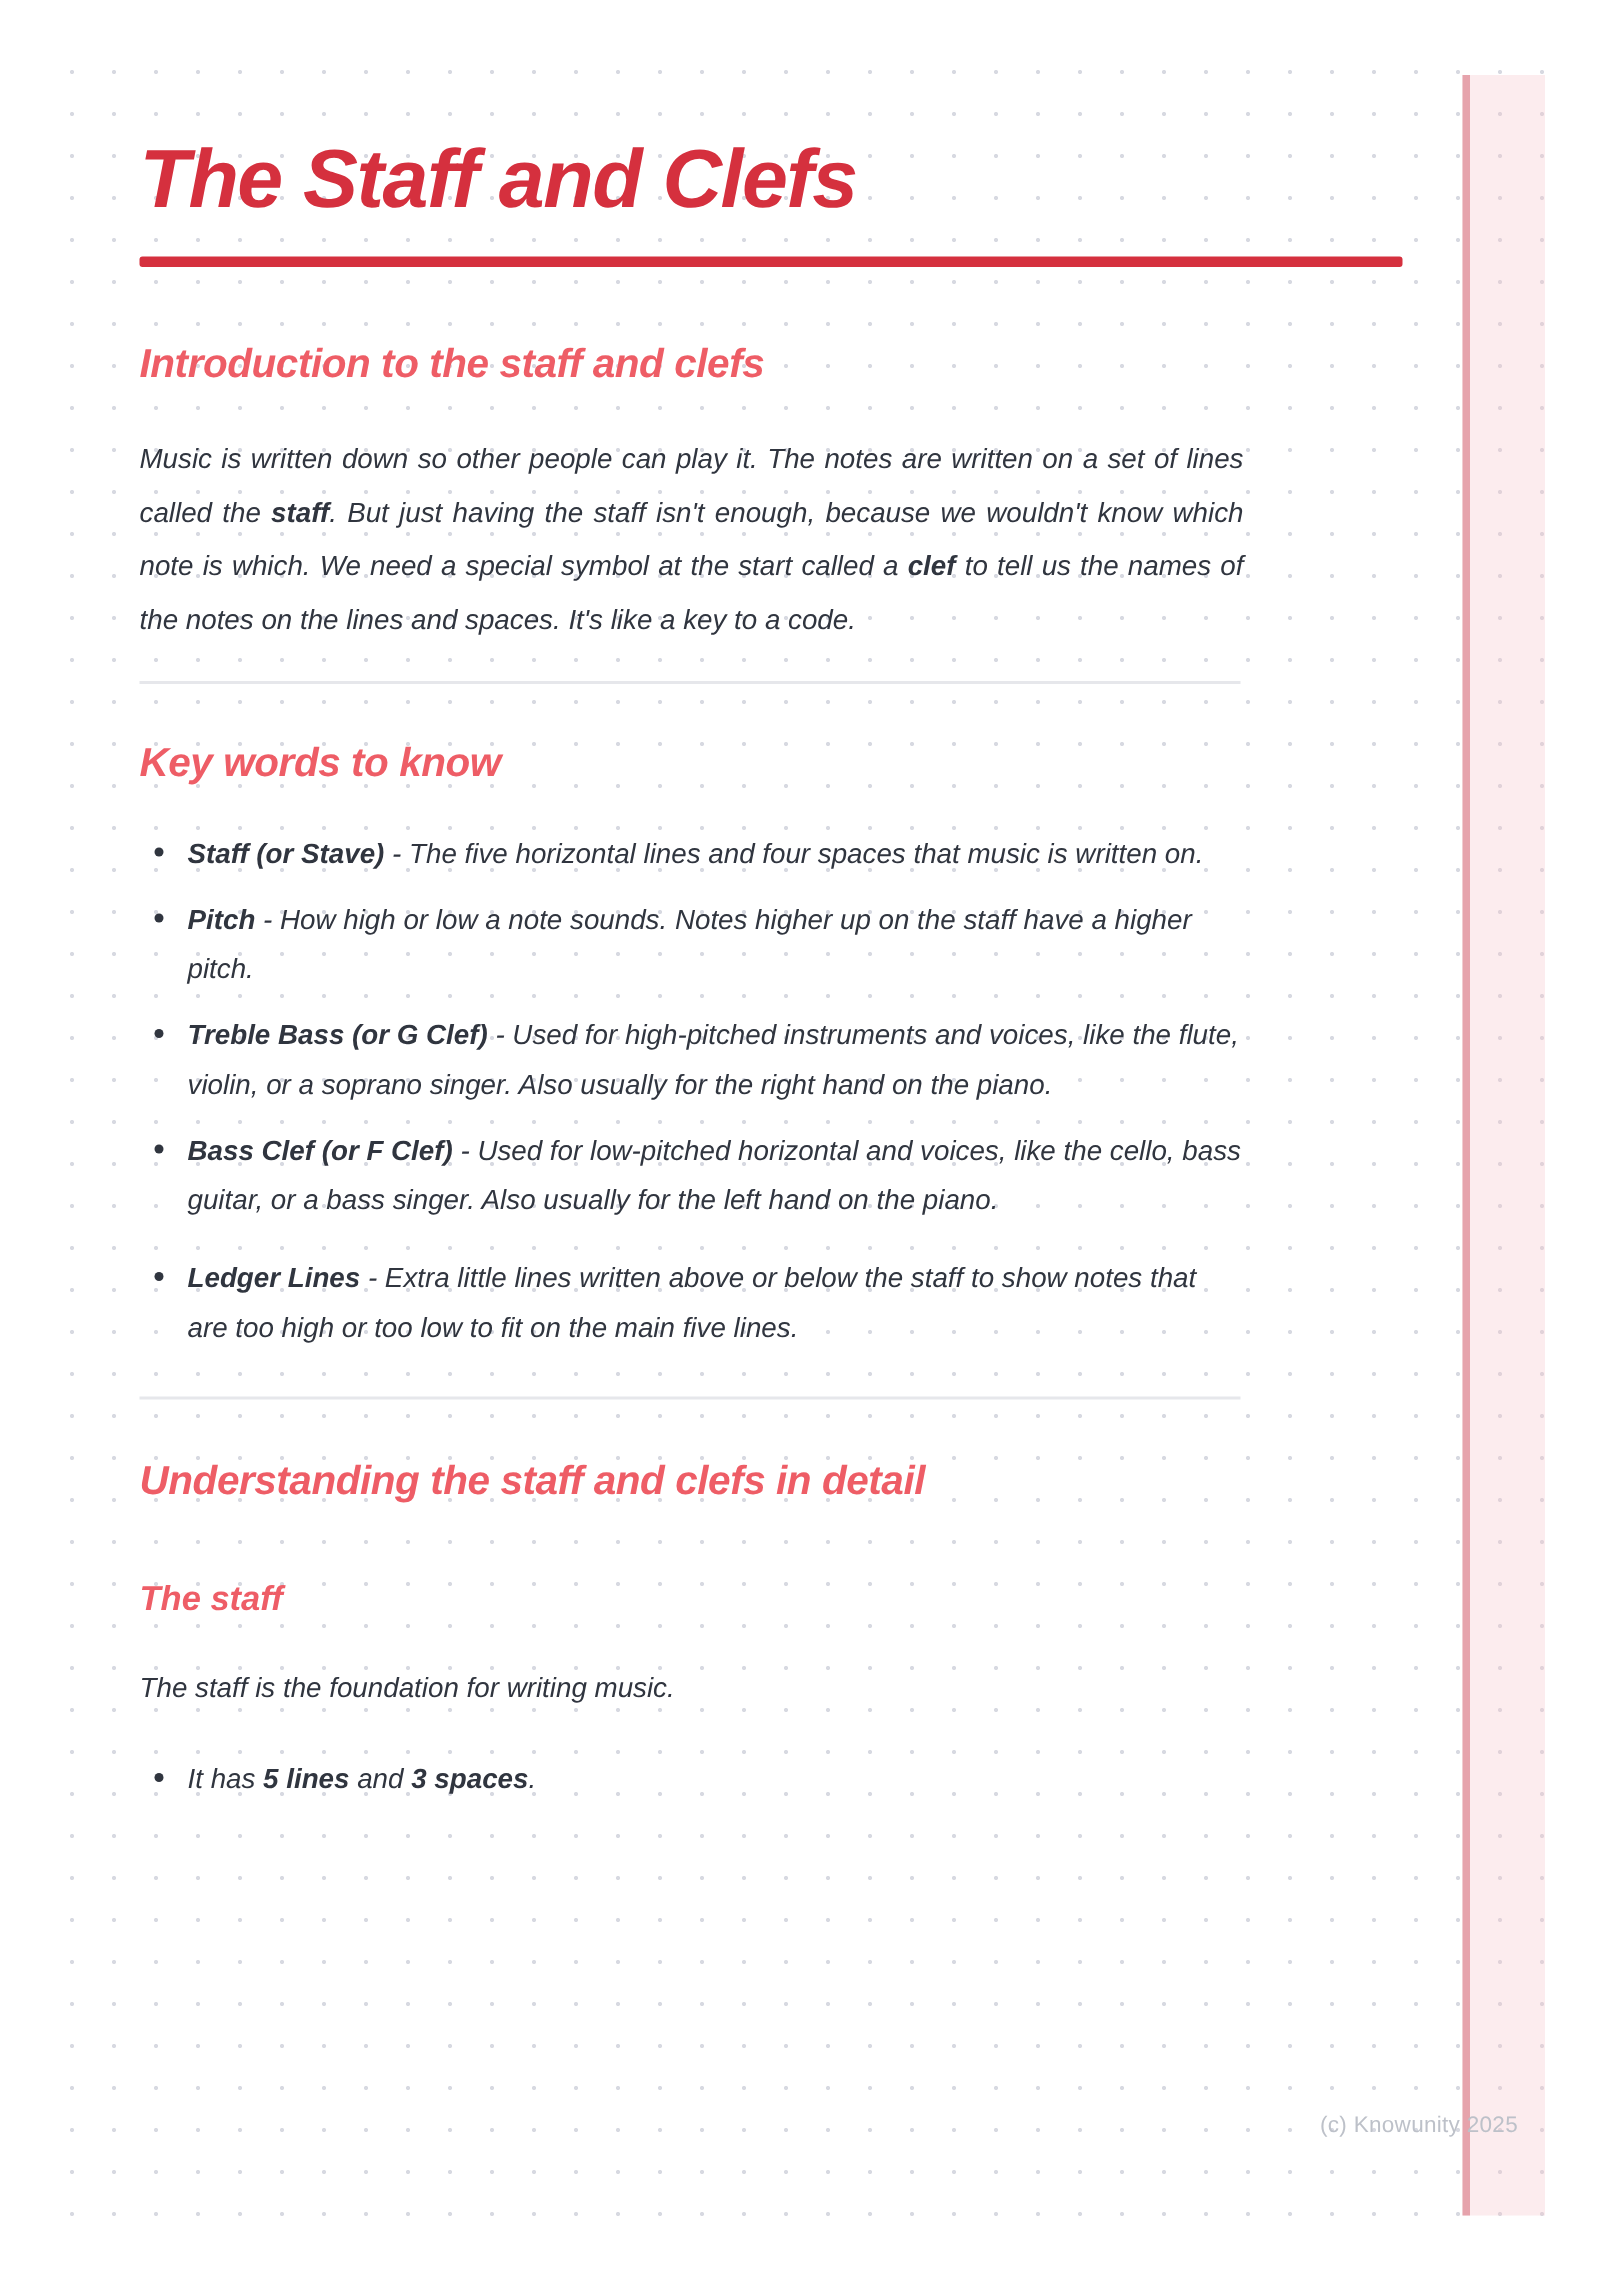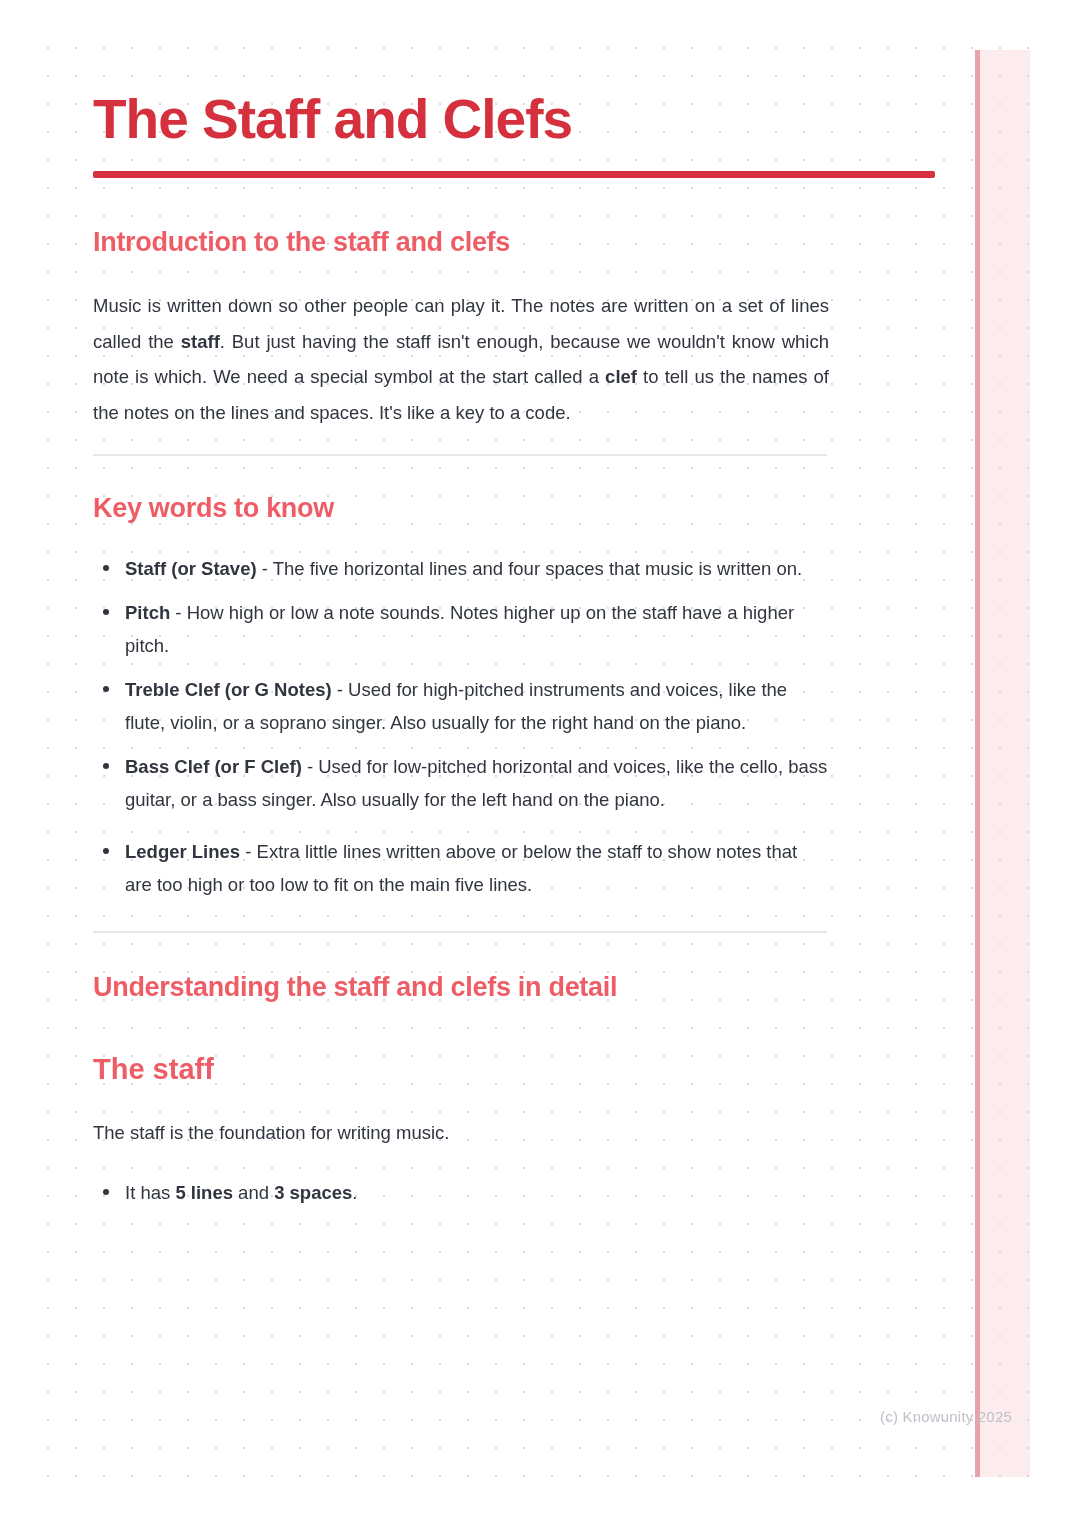--- a/index.html
+++ b/index.html
@@ -37,20 +37,21 @@
     z-index: 1;
   }
 
   .content {
     position: absolute;
     left: 93px;
     top: 0;
     width: 842px;
     z-index: 2;
     color: var(--body-text);
+    font-style: italic;
   }
 
   h1 {
     margin: 88px 0 0 0;
     font-size: 55px;
     line-height: 1.15;
     font-weight: 800;
     letter-spacing: -1px;
     color: var(--title-red);
   }
@@ -69,21 +70,21 @@
     line-height: 1.25;
     font-weight: 700;
     letter-spacing: -0.3px;
     color: var(--heading-pink);
   }
   h2.after-divider { margin-top: 36px; }
   h2.detail-heading { margin-top: 38px; }
 
   h3 {
     margin: 46px 0 0 0;
-    font-size: 29px;
+    font-size: 23px;
     line-height: 1.25;
     font-weight: 700;
     color: var(--heading-pink);
   }
 
   p.body-para {
     margin: 28px 0 0 0;
     width: 736px;
     font-size: 18.5px;
     line-height: 35.5px;
@@ -155,21 +156,21 @@
       <p class="body-para justified"><span>Music is written down so other people can play it. The notes are written on a set of lines called the </span><b>staff</b><span>. But just having the staff isn't enough, because we wouldn't know which note is which. We need a special symbol at the start called a </span><b>clef</b><span> to tell us the names of the notes on the lines and spaces. It's like a key to a code.</span></p>
     </section>
 
     <hr class="divider">
 
     <section>
       <h2 class="after-divider">Key words to know</h2>
       <ul class="doc-list">
           <li><b>Staff (or Stave)</b><span> - The five horizontal lines and four spaces that music is written on.</span></li>
           <li><b>Pitch</b><span> - How high or low a note sounds. Notes higher up on the staff have a higher pitch.</span></li>
-          <li><b>Treble Clef (or G Notes)</b><span> - Used for high-pitched instruments and voices, like the flute, violin, or a soprano singer. Also usually for the right hand on the piano.</span></li>
+          <li><b>Treble Bass (or G Clef)</b><span> - Used for high-pitched instruments and voices, like the flute, violin, or a soprano singer. Also usually for the right hand on the piano.</span></li>
           <li><b>Bass Clef (or F Clef)</b><span> - Used for low-pitched horizontal and voices, like the cello, bass guitar, or a bass singer. Also usually for the left hand on the piano.</span></li>
           <li><b>Ledger Lines</b><span> - Extra little lines written above or below the staff to show notes that are too high or too low to fit on the main five lines.</span></li>
         </ul>
     </section>
 
     <hr class="divider second">
 
     <section>
       <h2 class="detail-heading">Understanding the staff and clefs in detail</h2>
       <h3>The staff</h3>

